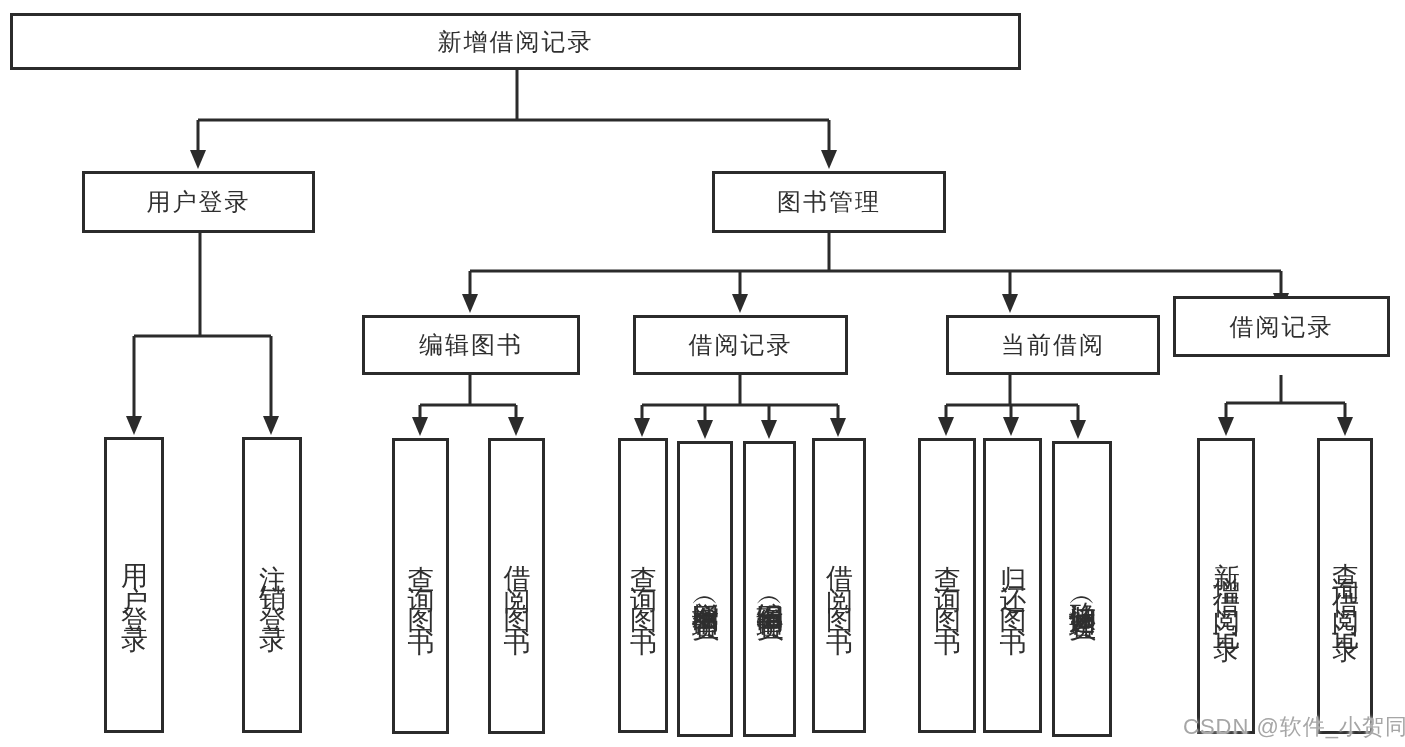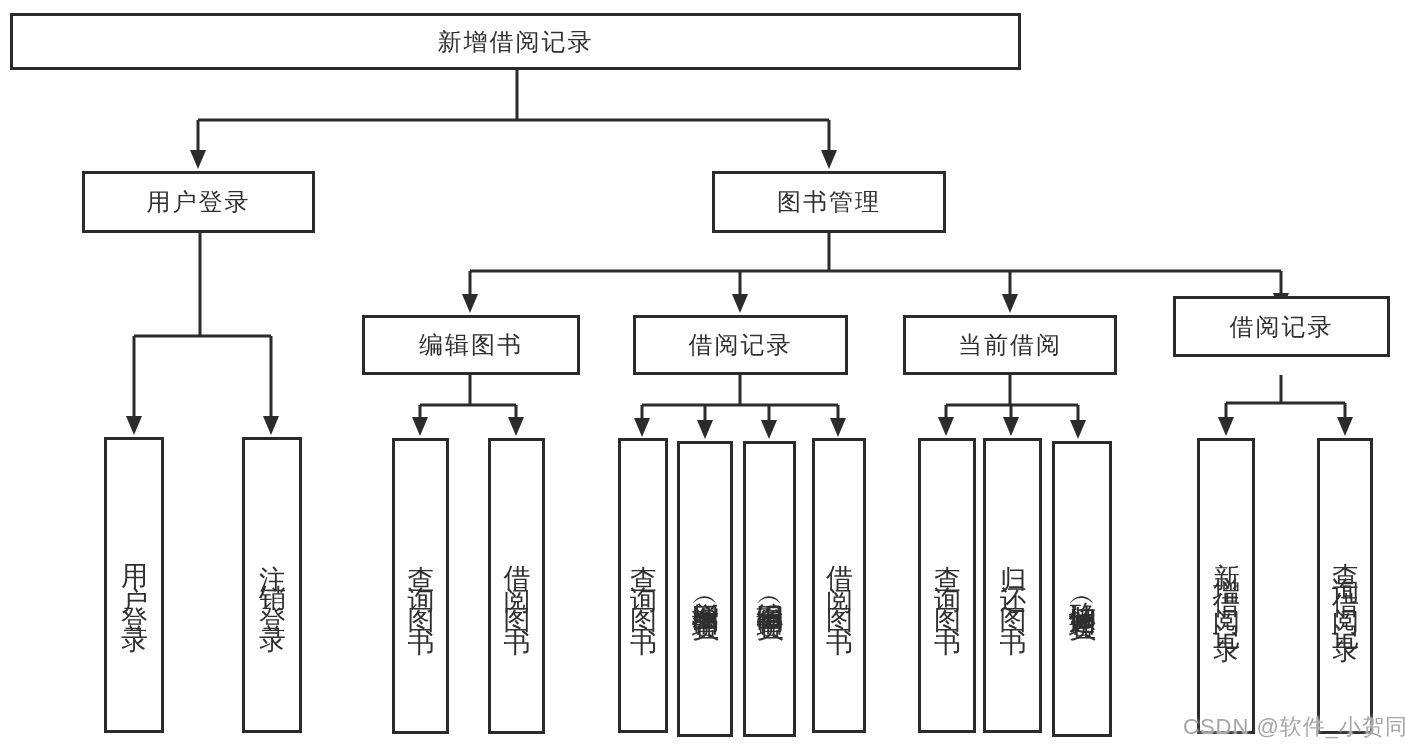--- a/index.html
+++ b/index.html
@@ -81,21 +81,21 @@
   <div class="node h" style="left:712px;top:171px;width:234px;height:62px">
     <span>图书管理</span>
   </div>
 
   <div class="node h" style="left:362px;top:315px;width:218px;height:60px">
     <span>编辑图书</span>
   </div>
   <div class="node h" style="left:633px;top:315px;width:215px;height:60px">
     <span>借阅记录</span>
   </div>
-  <div class="node h" style="left:903px;top:315px;width:214px;height:60px">
+  <div class="node h" style="left:946px;top:315px;width:214px;height:60px">
     <span>当前借阅</span>
   </div>
   <div class="node h" style="left:1173px;top:296px;width:217px;height:61px">
     <span>借阅记录</span>
   </div>
 
   <div class="node leaf loose" style="left:104px;top:437px;width:60px;height:296px">
     <span>用户登录</span>
   </div>
   <div class="node leaf loose" style="left:242px;top:437px;width:60px;height:296px">

